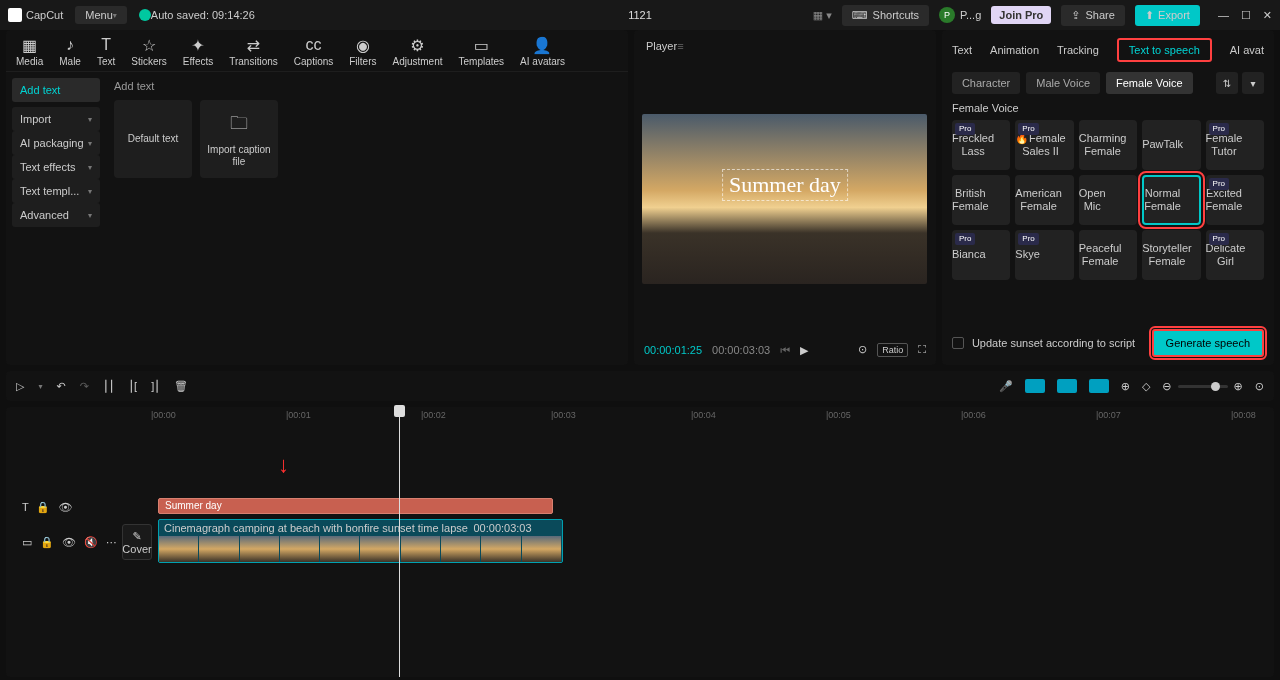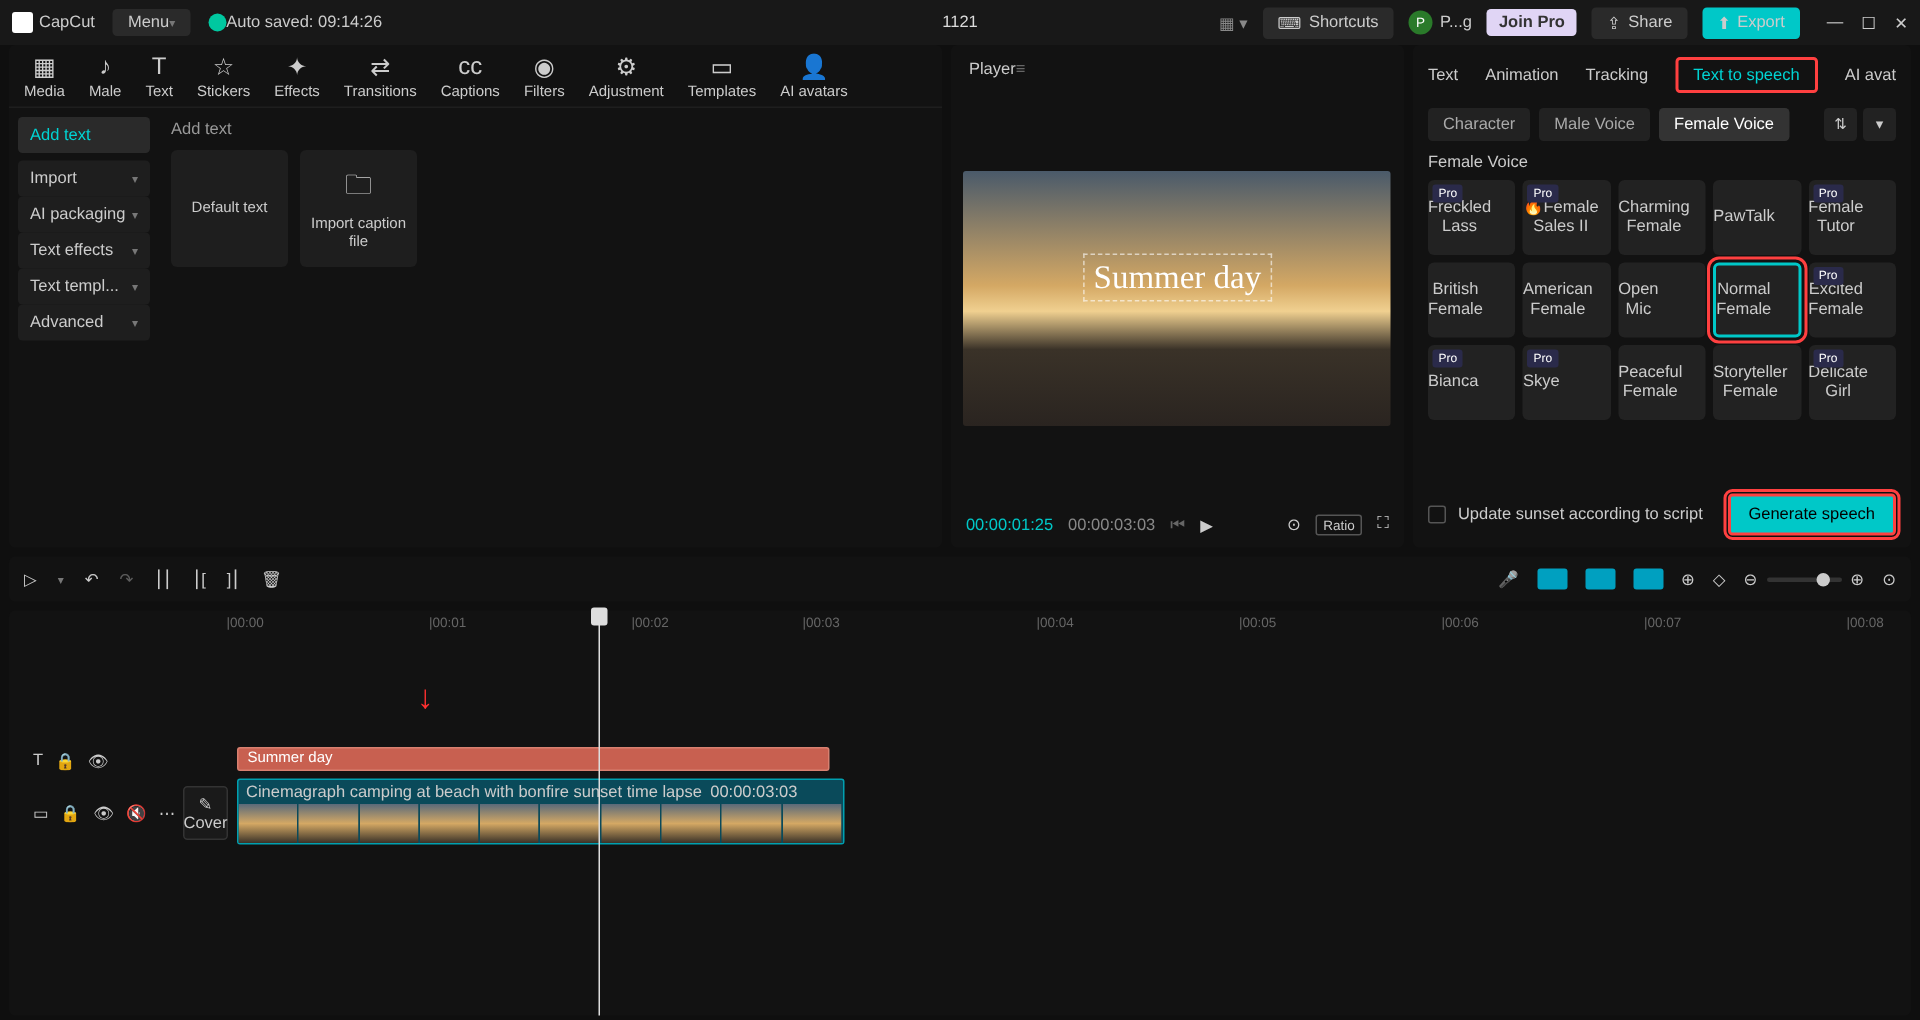--- a/index.html
+++ b/index.html
@@ -348,21 +348,21 @@
       </div>
     <span>⊙</span>
   </div>
 </div>
 
 <div class="timeline">
   <div class="ruler" id="ruler">
       <span class="ruler-tick" style="left: 0px;">|00:00</span>
       <span class="ruler-tick" style="left: 135px;">|00:01</span>
       <span class="ruler-tick" style="left: 270px;">|00:02</span>
-      <span class="ruler-tick" style="left: 384px;">|00:03</span>
+      <span class="ruler-tick" style="left: 400px;">|00:03</span>
       <span class="ruler-tick" style="left: 540px;">|00:04</span>
       <span class="ruler-tick" style="left: 675px;">|00:05</span>
       <span class="ruler-tick" style="left: 810px;">|00:06</span>
       <span class="ruler-tick" style="left: 945px;">|00:07</span>
       <span class="ruler-tick" style="left: 1080px;">|00:08</span>
     </div>
   <div class="tracks">
     <div style="height:68px"></div>
     <div class="track-row">
       <div class="track-head">

